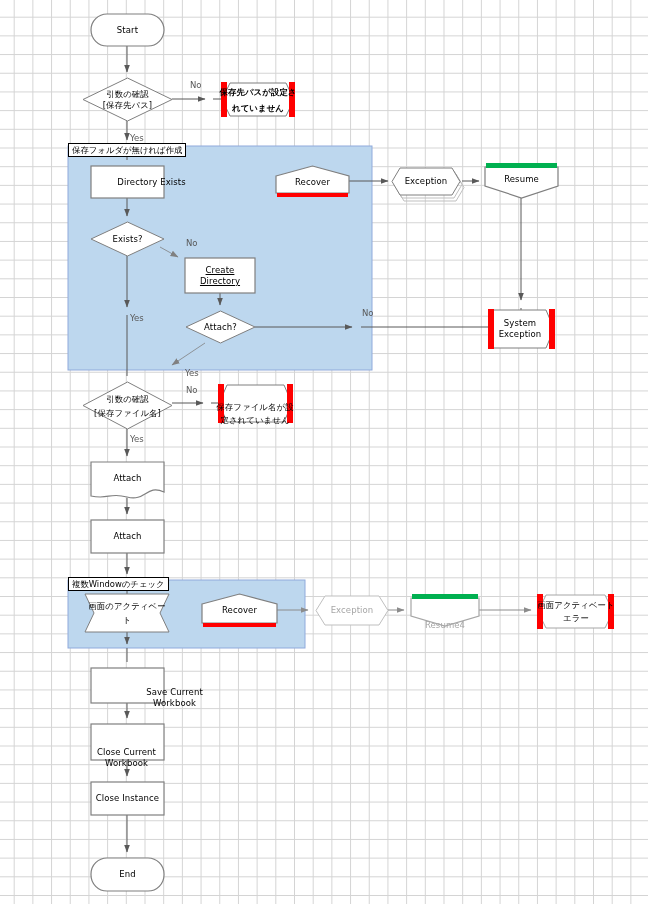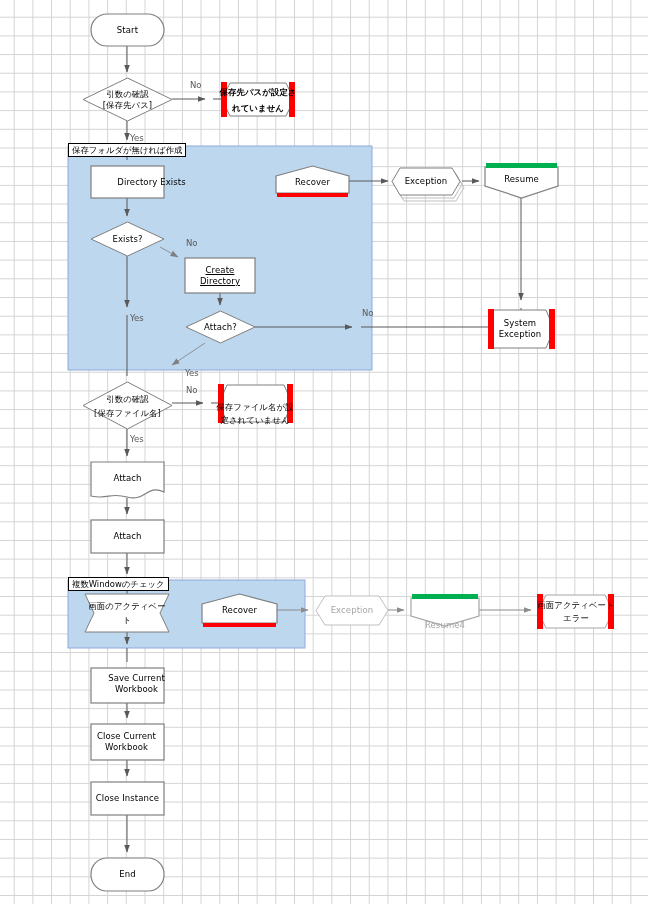--- a/index.html
+++ b/index.html
@@ -288,24 +288,24 @@
   <div class="node-label jp" style="left:88px; top:594px; width:78px; height:38px; line-height:14px;">画面のアクティベート</div>
 
   <div class="node-label" style="left:202px; top:598px; width:75px; height:25px;">Recover</div>
 
   <div class="node-label faded" style="left:316px; top:596px; width:72px; height:29px;">Exception</div>
 
   <div class="node-label faded" style="left:411px; top:598px; width:68px; height:22px;margin-top:16px;">Resume4</div>
 
   <div class="node-label jp" style="left:536px; top:595px; width:80px; height:33px; line-height:13px;">画面アクティベートエラー</div>
 
-  <div class="node-label" style="left:91px; top:666px; width:91px; height:35px;">Save Current
+  <div class="node-label" style="left:91px; top:680px; width:91px; height:35px;padding-left:38px;">Save Current
 Workbook</div>
 
-  <div class="node-label" style="left:91px; top:724px; width:71px; height:36px;">Close Current
+  <div class="node-label" style="left:91px; top:740px; width:71px; height:36px;">Close Current
 Workbook</div>
 
   <div class="node-label" style="left:89px; top:782px; width:77px; height:33px;">Close Instance</div>
 
   <div class="node-label" style="left:91px; top:858px; width:73px; height:33px;">End</div>
 
   <div class="edge-label" style="left:190px; top:80px;">No</div>
   <div class="edge-label" style="left:130px; top:133px;">Yes</div>
   <div class="edge-label" style="left:186px; top:238px;">No</div>
   <div class="edge-label" style="left:130px; top:313px;">Yes</div>

